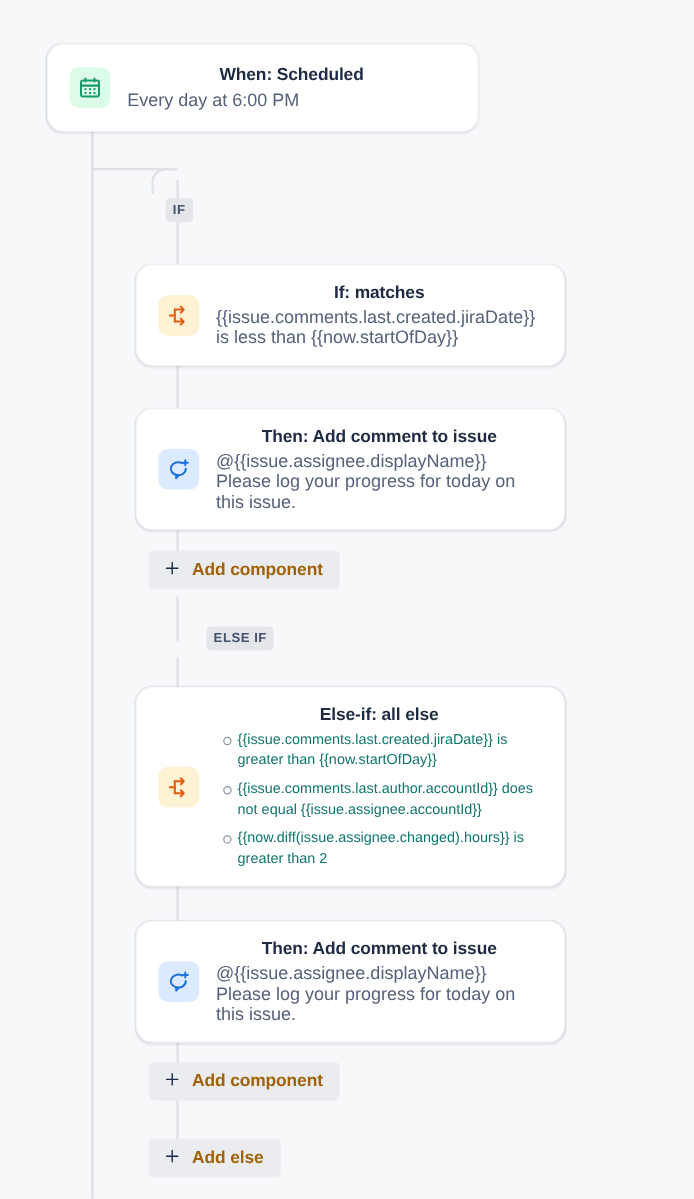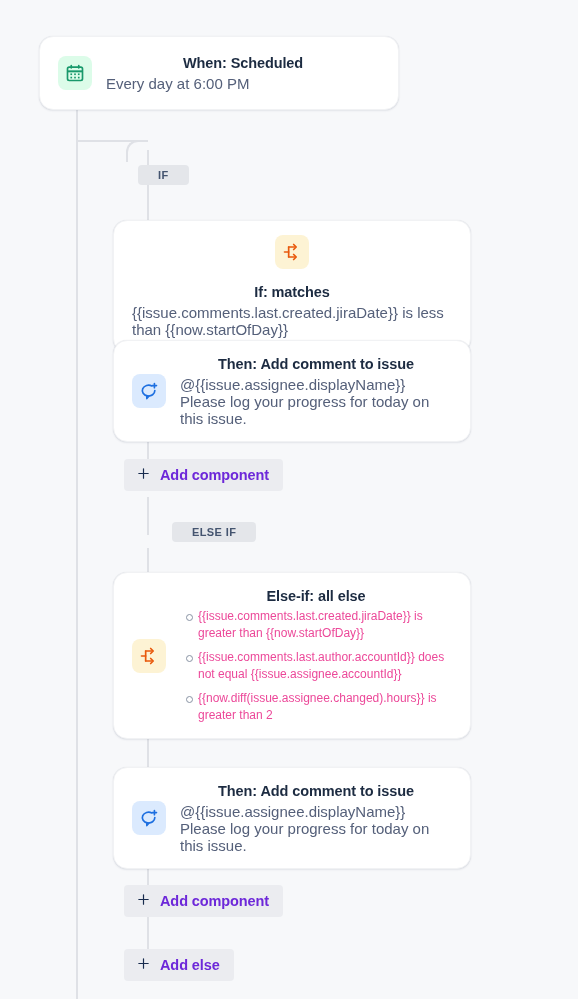--- a/index.html
+++ b/index.html
@@ -49,41 +49,41 @@
 
   
   .badge {
     position: absolute;
     background: #e4e6ea;
     color: #44546f;
     border-radius: 4px;
     font-size: 11px;
     font-weight: 700;
     letter-spacing: 0.4px;
-    padding: 3px 20px;
+    padding: 3px 6px;
     line-height: 14px;
     white-space: nowrap;
   }
   .badge-if     { left: 138px; top: 165px; }
   .badge-elseif { left: 125px; top: 522px; margin-left: 47px; }
 
   
   .card {
     position: absolute;
     background: #ffffff;
     border: 1px solid #f1f2f4;
     border-radius: 14px;
     box-shadow: 0 1px 2px rgba(9,30,66,0.08), 0 0 1px rgba(9,30,66,0.10);
     display: flex;
     align-items: center;
     gap: 14px;
     padding: 14px 18px;
   }
   .card-trigger { left: 39px;  top: 36px;  width: 360px; min-height: 74px; }
-  .card-if      { left: 113px; top: 220px; width: 358px; min-height: 84px; flex-direction: column; }
+  .card-if      { left: 113px; top: 220px; width: 358px; min-height: 84px; }
   .card-then1   { left: 113px; top: 340px; width: 358px; min-height: 84px; }
   .card-elseif  { left: 113px; top: 572px; width: 358px; min-height: 156px; }
   .card-then2   { left: 113px; top: 767px; width: 358px; min-height: 84px; }
 
   .icon-tile {
     flex: 0 0 auto;
     width: 34px; height: 34px;
     border-radius: 8px;
     display: flex; align-items: center; justify-content: center;
   }
@@ -109,42 +109,42 @@
   }
 
   ul.cond-list {
     margin: 2px 0 0 0;
     padding: 0 0 0 18px;
     list-style: none;
   }
   ul.cond-list li {
     position: relative;
     font-size: 12px;
-    color: #ec4899;
+    color: #0f766e;
     line-height: 17px;
     margin-bottom: 7px;
     word-break: break-word;
   }
   ul.cond-list li:last-child { margin-bottom: 0; }
   ul.cond-list li::before {
     content: "";
     position: absolute;
     left: -12px; top: 6px;
     width: 5px; height: 5px;
     border: 1px solid #8993a4;
     border-radius: 50%;
   }
 
   
   .addbtn {
     position: absolute;
     background: #ebecf0;
     border: none;
     border-radius: 4px;
-    color: #6d28d9;
+    color: #a16207;
     font-family: "Liberation Sans", sans-serif;
     font-size: 14.5px;
     font-weight: 600;
     letter-spacing: -0.1px;
     height: 32px;
     padding: 0 14px 0 12px;
     display: flex;
     align-items: center;
     gap: 9px;
     cursor: pointer;

